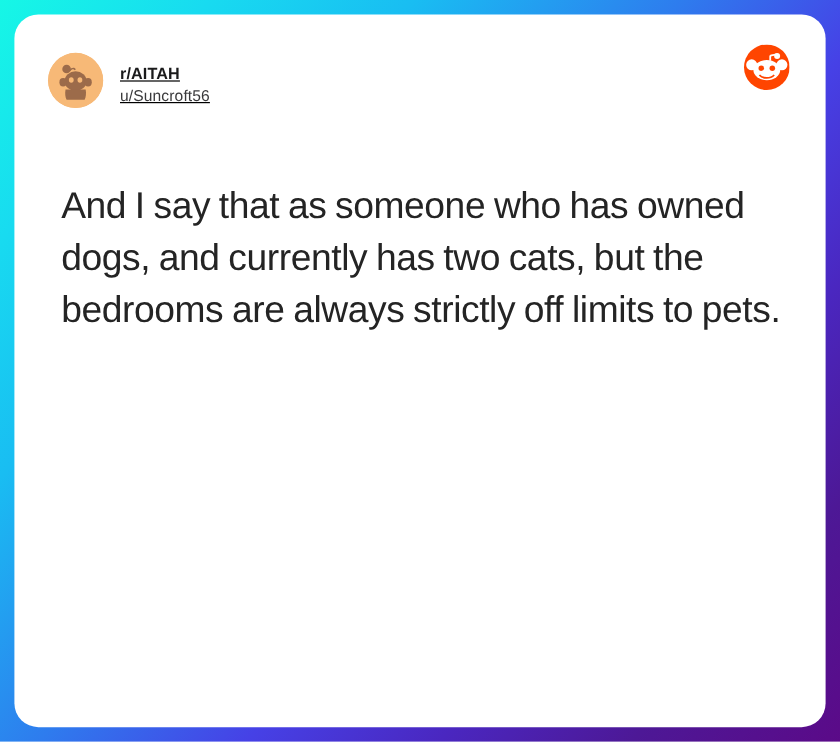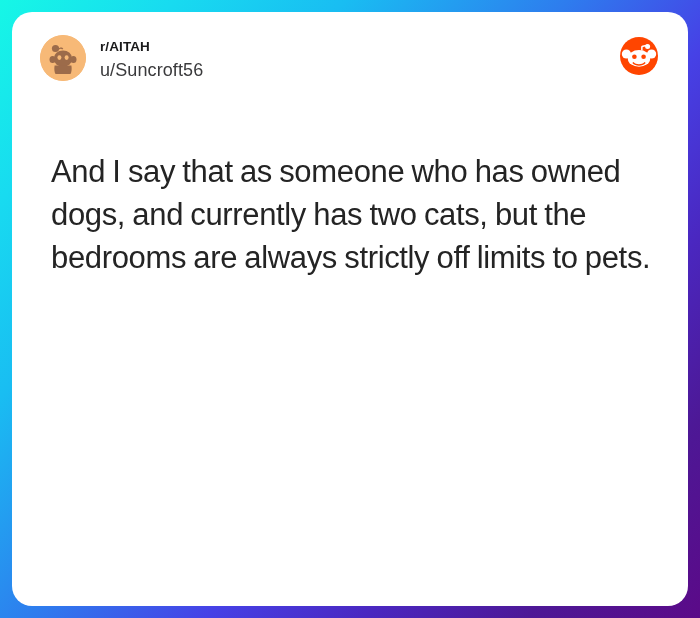--- a/index.html
+++ b/index.html
@@ -35,23 +35,24 @@
     width: 676px;
     height: 594px;
     background: #FFFFFF;
     border-radius: 20px;
     padding: 22px 28px 0 28px;
   }
 
   
   .card-header {
     display: flex;
-    align-items: flex-start;
+    align-items: flex-end;
     height: 56px;
     position: relative;
+    text-decoration: underline;
   }
 
   .avatar {
     width: 46px;
     height: 46px;
     border-radius: 50%;
     background: #F7B977;
     flex: 0 0 auto;
     position: relative;
     overflow: hidden;
@@ -69,21 +70,21 @@
 
   .subreddit {
     font-size: 13.5px;
     font-weight: bold;
     color: #1A1A1B;
     letter-spacing: 0.1px;
     line-height: 1.45;
   }
 
   .username {
-    font-size: 18px;
+    font-size: 13px;
     font-weight: normal;
     color: #3A3A3C;
     letter-spacing: 0.1px;
     line-height: 1.45;
   }
 
   .reddit-logo {
     position: absolute;
     right: 2px;
     top: 3px;

